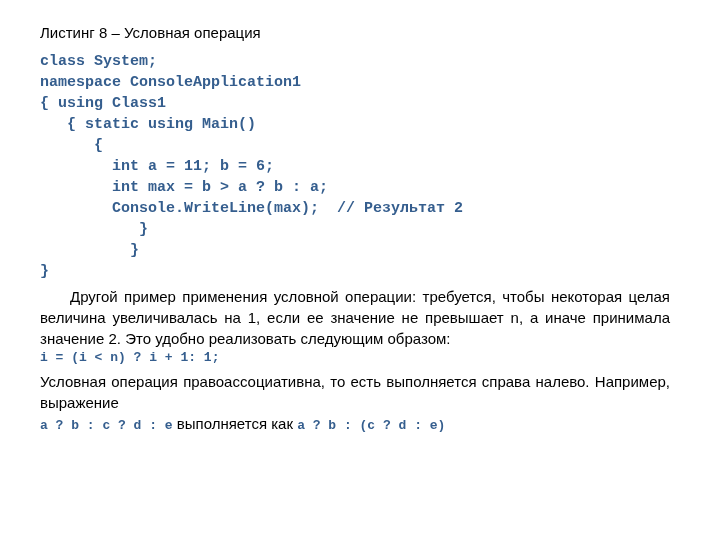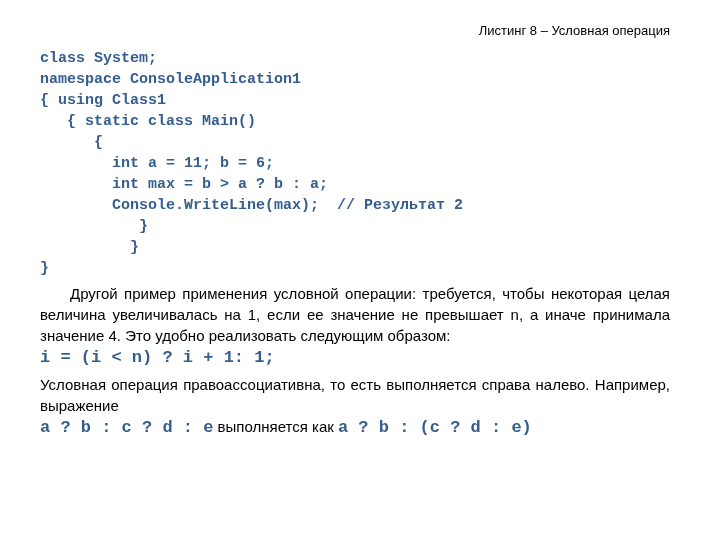--- a/index.html
+++ b/index.html
@@ -7,64 +7,64 @@
       margin: 0;
       padding: 22px 50px 22px 40px;
       width: 720px;
       height: 540px;
       box-sizing: border-box;
       font-size: 15px;
       line-height: 1.4;
       color: #000;
     }
     .title {
-      text-align: right;
-      font-size: 13px;
+      text-align: left;
+      font-size: 15px;
       margin-bottom: 8px;
       color: #000;
     }
     .code {
       font-family: Consolas, 'Courier New', monospace;
       color: #355e8e;
       font-weight: bold;
       white-space: pre;
       font-size: 15px;
       line-height: 1.4;
     }
     .code-inline {
       font-family: Consolas, 'Courier New', monospace;
       color: #355e8e;
       font-weight: bold;
-      font-size: 17px;
+      font-size: 13px;
     }
     .para {
       text-align: justify;
       color: #000;
       margin-top: 4px;
     }
     .indent {
       text-indent: 30px;
     }
   </style>
 </head>
 <body>
 
 <div class="title">Листинг 8 – Условная операция</div>
 
 <div class="code"><span>class System;</span>
 <span>namespace ConsoleApplication1</span>
 <span>{ using Class1</span>
-<span>   { static class Main()</span>
+<span>   { static using Main()</span>
 <span>      {</span>
 <span>        int a = 11; b = 6;</span>
 <span>        int max = b &gt; a ? b : a;</span>
 <span>        Console.WriteLine(max);  // Результат 2</span>
 <span>           }</span>
 <span>          }</span>
 <span>}</span></div>
 
-<div class="para indent">Другой пример применения условной операции: требуется, чтобы некоторая целая величина увеличивалась на 1, если ее значение не превышает n, а иначе принимала значение 4. Это удобно реализовать следующим образом:</div>
+<div class="para indent">Другой пример применения условной операции: требуется, чтобы некоторая целая величина увеличивалась на 1, если ее значение не превышает n, а иначе принимала значение 2. Это удобно реализовать следующим образом:</div>
 
 <div class="code-inline">i = (i &lt; n) ? i + 1: 1;</div>
 
 <div class="para">Условная операция правоассоциативна, то есть выполняется справа налево. Например, выражение</div>
 
 <div><span class="code-inline">a ? b : с ? d : е</span><span>   выполняется как   </span><span class="code-inline">a ? b : (с ? d : е)</span></div>
 
 </body></html>

